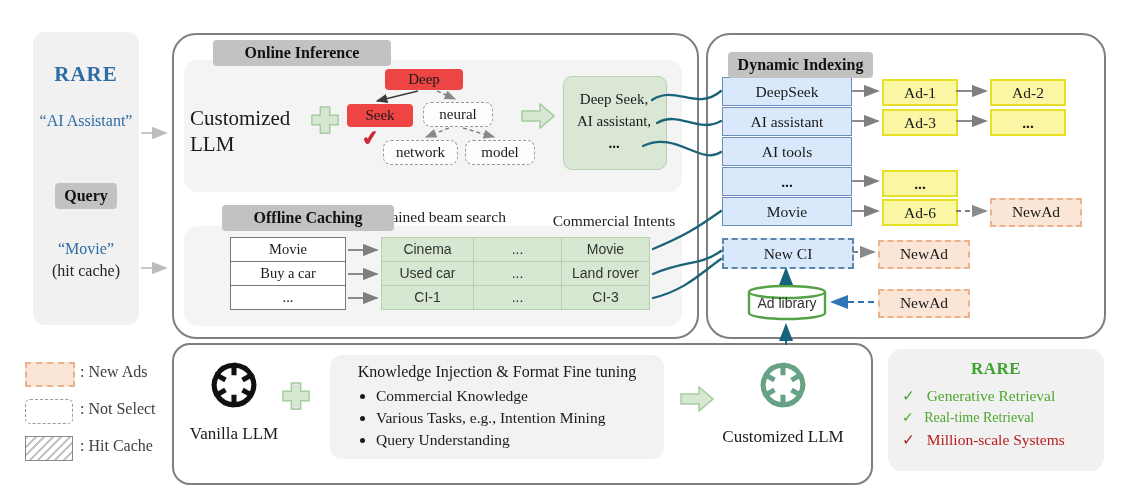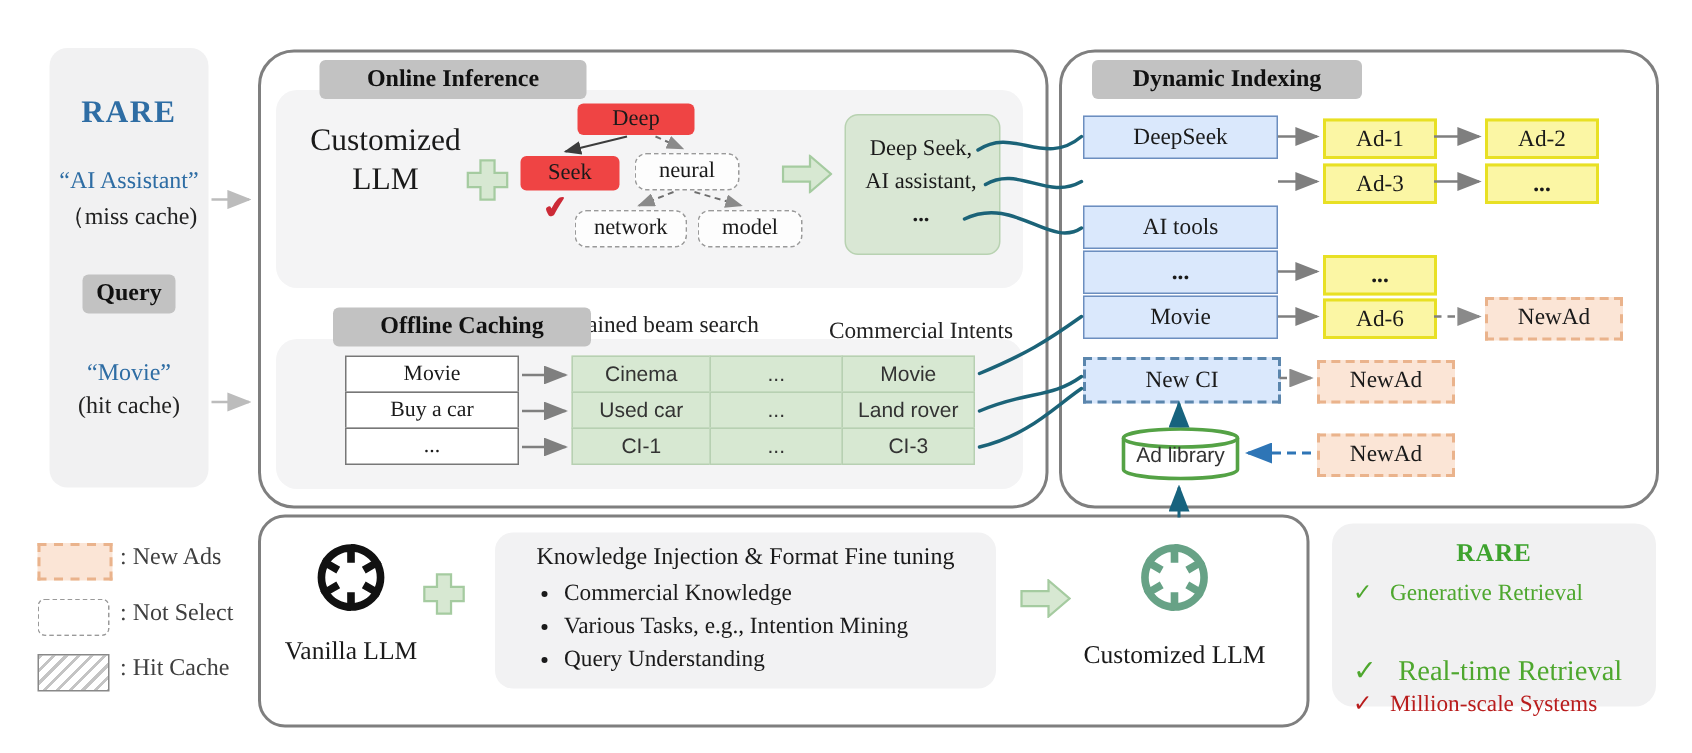--- a/index.html
+++ b/index.html
@@ -37,31 +37,30 @@
   .logo{position:absolute;z-index:3;}
 </style>
 </head>
 <body>
 
 <div id="canvas">
 
   <div class="abs" style="left:33px;top:32px;width:106px;height:293px;background:#f1f1f2;border-radius:12px;"></div>
   <div class="abs" style="left:33px;top:62px;width:106px;text-align:center;font-size:21px;font-weight:bold;color:#2e6da4;letter-spacing:1px;">RARE</div>
   <div class="abs" style="left:28px;top:112px;width:116px;text-align:center;font-size:16px;color:#2e6da4;">“AI Assistant”</div>
-  <div class="abs" style="left:28px;top:134px;width:116px;text-align:center;font-size:16px;color:#222;">（miss cache)</div>
   <div class="badge" style="left:55px;top:183px;width:62px;">Query</div>
   <div class="abs" style="left:28px;top:240px;width:116px;text-align:center;font-size:16px;color:#2e6da4;">“Movie”</div>
   <div class="abs" style="left:28px;top:262px;width:116px;text-align:center;font-size:16px;color:#222;">(hit cache)</div>
 
   <div class="panel" style="left:172px;top:33px;width:523px;height:302px;"></div>
 
   <div class="softbox" style="left:184px;top:60px;width:498px;height:132px;"></div>
   <div class="badge" style="left:213px;top:40px;width:178px;z-index:4;">Online Inference</div>
 
-  <div class="abs" style="left:190px;top:80px;width:134px;text-align:center;font-size:21px;line-height:26px;">
+  <div class="abs" style="left:190px;top:105px;width:134px;text-align:left;font-size:21px;line-height:26px;">
     <span>Customized</span><br>
     <span>LLM</span>
   </div>
 
   <svg class="logo" style="left:310px;top:105px;" width="30" height="30" viewBox="0 0 32 32">
     <path d="M11 2 h10 v9 h9 v10 h-9 v9 h-10 v-9 h-9 v-10 h9 z" fill="#d7e8d2" stroke="#a5cba0" stroke-width="1.6"></path>
   </svg>
 
   <div class="greenbox" style="left:385px;top:69px;width:78px;height:21px;line-height:21px;">Deep</div>
   <div class="greenbox" style="left:347px;top:104px;width:66px;height:23px;line-height:23px;">Seek</div>
@@ -98,23 +97,24 @@
     <div class="cell">Movie</div>
     <div class="cell">Used car</div>
     <div class="cell">...</div>
     <div class="cell">Land rover</div>
     <div class="cell">CI-1</div>
     <div class="cell">...</div>
     <div class="cell">CI-3</div>
   </div>
 
   <div class="panel" style="left:706px;top:33px;width:396px;height:302px;"></div>
-  <div class="badge" style="left:728px;top:40px;width:180px;z-index:4;">Dynamic Indexing</div>
+  <div class="badge" style="left:728px;top:52px;width:145px;z-index:4;">Dynamic Indexing</div>
 
   <div class="bluebox" style="left:722px;top:77px;width:128px;height:27px;">DeepSeek</div>
+  <div class="bluebox" style="left:722px;top:107px;width:128px;height:27px;">AI assistant</div>
   <div class="bluebox" style="left:722px;top:137px;width:128px;height:27px;">AI tools</div>
   <div class="bluebox" style="left:722px;top:167px;width:128px;height:27px;font-weight:bold;">...</div>
   <div class="bluebox" style="left:722px;top:197px;width:128px;height:27px;">Movie</div>
   <div class="bluebox" style="left:722px;top:238px;width:128px;height:27px;border:2px dashed #5b86ad;">New CI</div>
 
   <div class="yellowbox" style="left:882px;top:79px;width:72px;height:23px;">Ad-1</div>
   <div class="yellowbox" style="left:990px;top:79px;width:72px;height:23px;">Ad-2</div>
   <div class="yellowbox" style="left:882px;top:109px;width:72px;height:23px;">Ad-3</div>
   <div class="yellowbox" style="left:990px;top:109px;width:72px;height:23px;font-weight:bold;">...</div>
   <div class="yellowbox" style="left:882px;top:170px;width:72px;height:23px;font-weight:bold;">...</div>
@@ -172,21 +172,21 @@
   </svg>
   <div class="abs" style="left:713px;top:427px;width:140px;text-align:center;font-size:17px;">Customized LLM</div>
 
   <div class="abs" style="left:888px;top:349px;width:216px;height:122px;background:#f1f1f2;border-radius:14px;">
     <div style="text-align:center;font-size:17px;font-weight:bold;color:#3ea32e;margin-top:10px;letter-spacing:0.5px;">RARE</div>
     <div style="margin-top:6px;">
       <div style="font-size:15.5px;color:#4ea72e;padding-left:14px;line-height:22px;">
         <span>✓</span>&nbsp;&nbsp;
         <span>Generative Retrieval</span>
       </div>
-      <div style="font-size:19px;color:#4ea72e;padding-left:14px;line-height:22px;margin-top:30px;">
+      <div style="font-size:14px;color:#4ea72e;padding-left:14px;line-height:22px;">
         <span>✓</span>&nbsp;&nbsp;
         <span>Real-time Retrieval</span>
       </div>
       <div style="font-size:15.5px;color:#b91c1c;padding-left:14px;line-height:22px;">
         <span>✓</span>&nbsp;&nbsp;
         <span>Million-scale Systems</span>
       </div>
     </div>
   </div>
 

